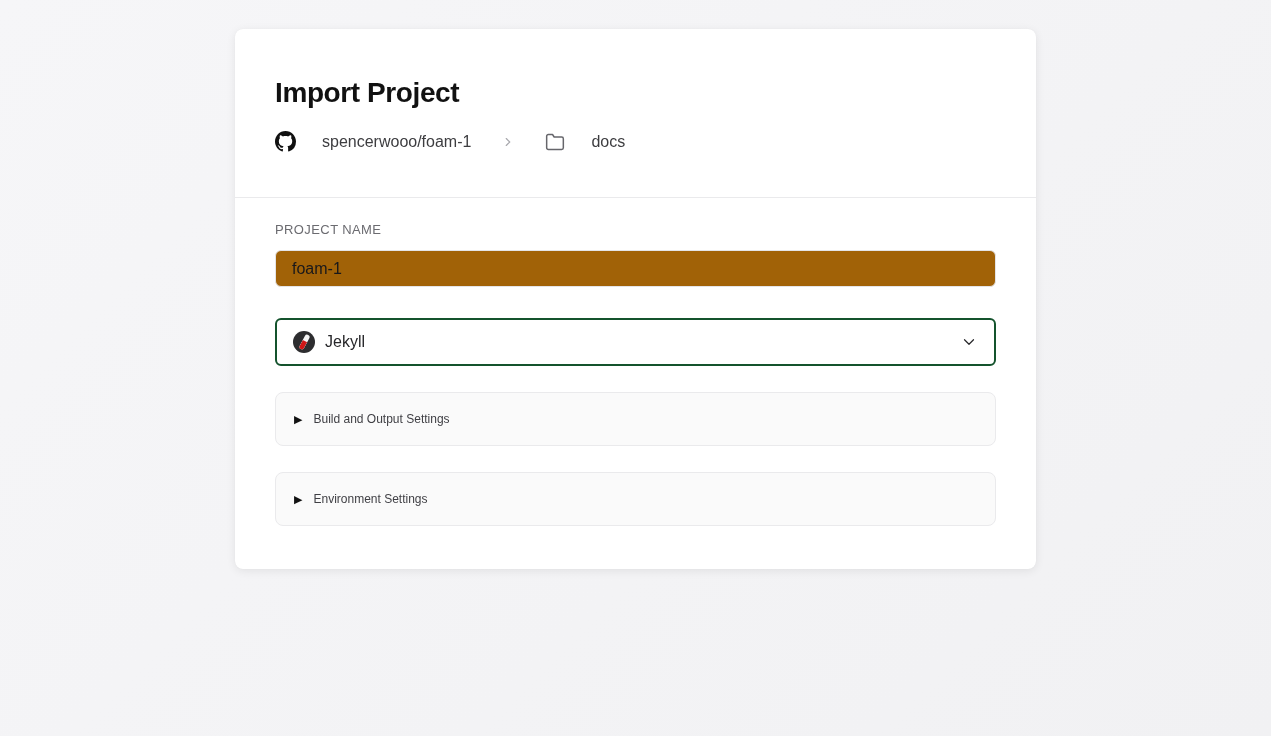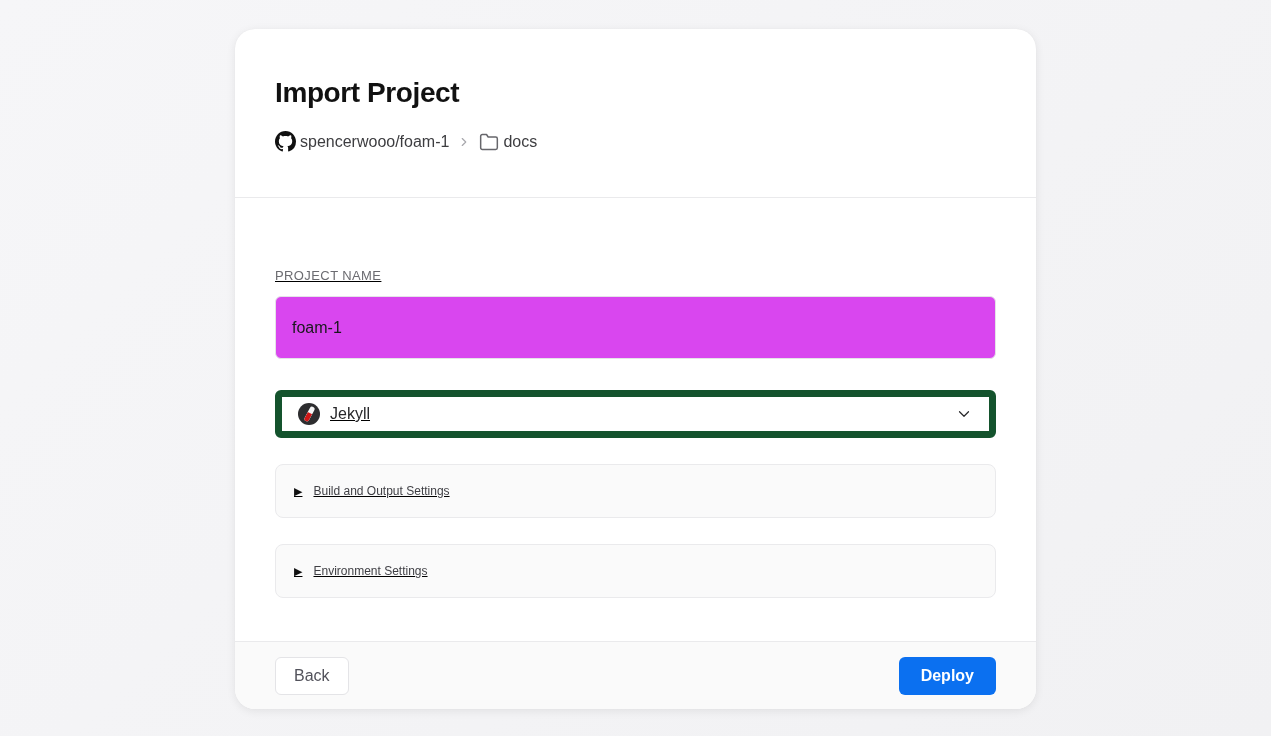--- a/index.html
+++ b/index.html
@@ -6,76 +6,75 @@
   html, body { width: 1271px; height: 736px; }
   body {
     font-family: "Liberation Sans", "DejaVu Sans", sans-serif;
     background: linear-gradient(135deg, #f6f6f8 0%, #f1f1f3 100%);
     overflow: hidden;
   }
   .card {
     width: 801px;
     margin: 29px auto 6px auto;
     background: #ffffff;
-    border-radius: 20px;
+    border-radius: 8px;
     box-shadow: 0 2px 10px rgba(0,0,0,0.08), 0 0 1px rgba(0,0,0,0.06);
     overflow: hidden;
   }
   .card-header {
     padding: 48px 40px 0 40px;
     height: 168px;
   }
   .page-title {
     font-size: 28px;
     font-weight: 700;
     color: #111111;
     letter-spacing: -0.4px;
   }
   .breadcrumb {
     margin-top: 22px;
     display: flex;
     align-items: center;
-    gap: 4px;
+    gap: 26px;
     font-size: 16px;
     color: #3d3d40;
   }
   .breadcrumb .sep {
     color: #a8a8ad;
     font-size: 15px;
     margin: 0 4px;
   }
   .icon-svg { display: block; }
   .card-body {
     border-top: 1px solid #eaeaec;
-    padding: 70px 40px 43px 40px;
-    text-decoration: underline;
+    padding: 24px 40px 43px 40px;
   }
   .field-label {
     font-size: 13px;
     color: #6b6b70;
     letter-spacing: 0.4px;
     margin-bottom: 13px;
   }
   .text-input {
     width: 100%;
-    height: 63px;
+    height: 37px;
     border: 1px solid #e4e4e7;
     border-radius: 6px;
     padding: 0 16px;
     font-size: 16px;
     color: #18181b;
     font-family: "Liberation Sans", "DejaVu Sans", sans-serif;
     outline: none;
-    background: #d946ef;
+    background: #a16207;
   }
   .field-group { margin-bottom: 31px; }
   .select-box {
     width: 100%;
     height: 48px;
-    border: 7px solid #14532d;
+    border: 2px solid #14532d;
     border-radius: 6px;
     background: #ffffff;
     display: flex;
     align-items: center;
     padding: 0 16px;
     cursor: pointer;
   }
   .select-box .framework-name {
     font-size: 16px;
     color: #27272a;
@@ -212,18 +211,14 @@
       <span class="acc-label">Build and Output Settings</span>
     </div>
 
     <div class="accordion">
       <span class="tri">▶</span>
       <span class="acc-label">Environment Settings</span>
     </div>
 
   </div>
 
-  <div class="card-footer">
-    <button class="btn btn-back">Back</button>
-    <button class="btn btn-deploy">Deploy</button>
-  </div>
 
 </div>
 
 </body></html>

